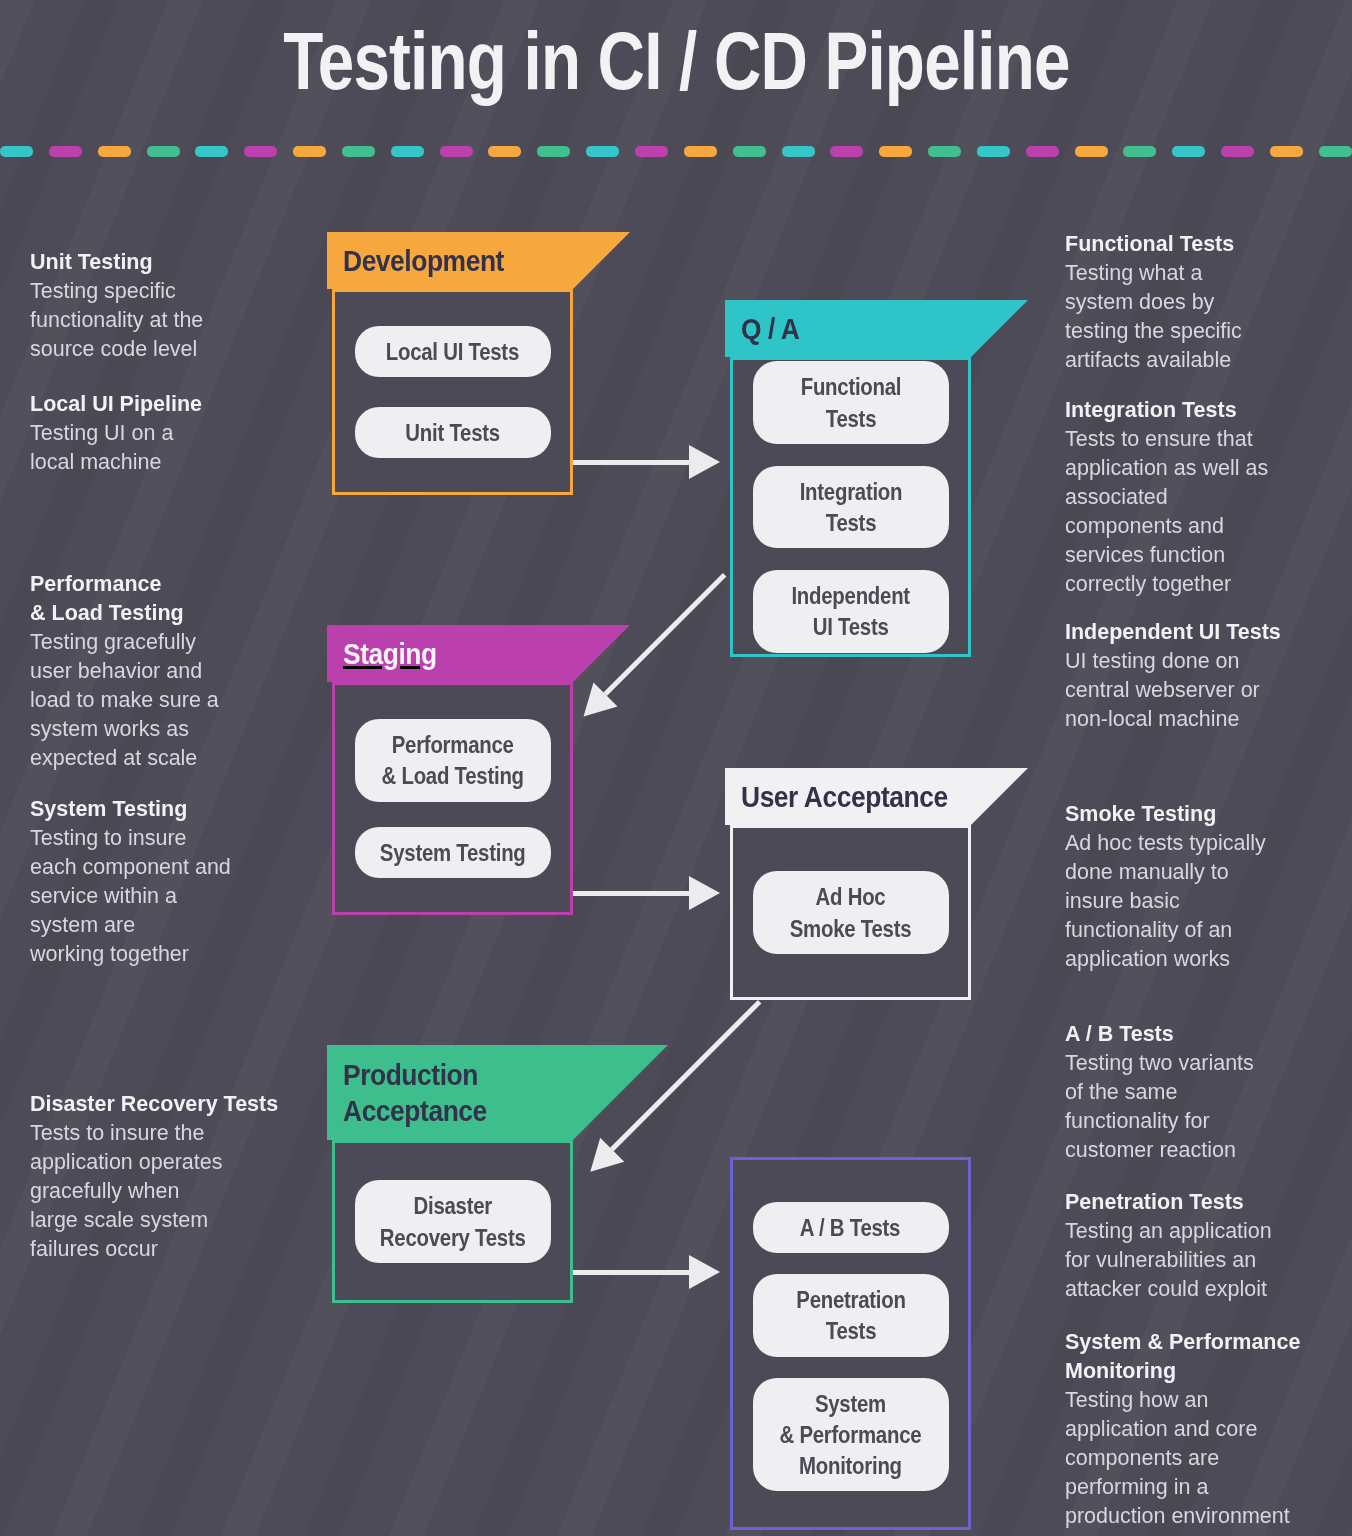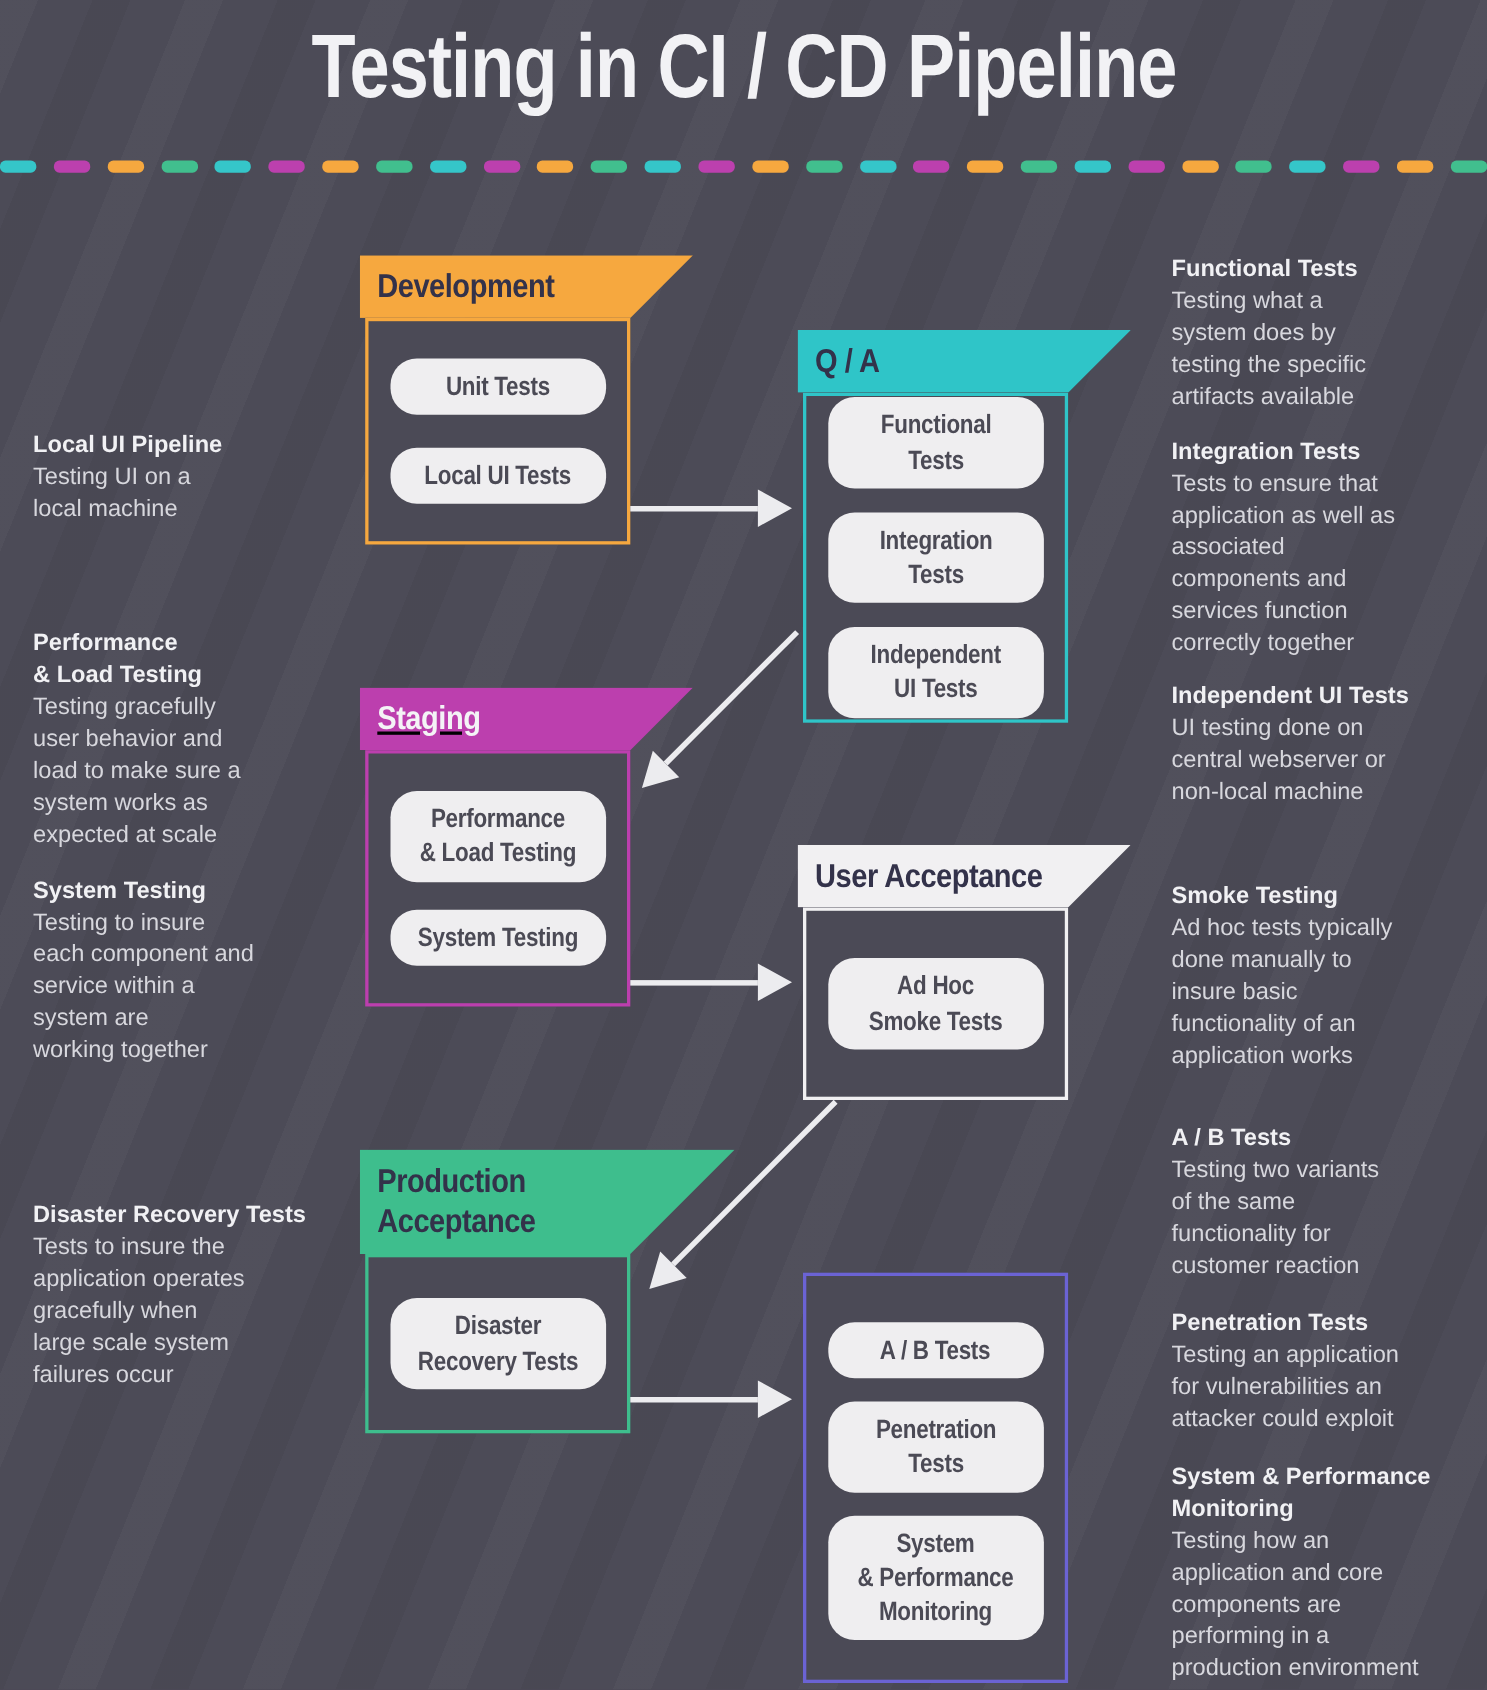--- a/index.html
+++ b/index.html
@@ -92,20 +92,26 @@
       <div class="dash" style="background: rgb(53, 198, 201);"></div>
       <div class="dash" style="background: rgb(188, 64, 174);"></div>
       <div class="dash" style="background: rgb(246, 168, 63);"></div>
       <div class="dash" style="background: rgb(65, 191, 142);"></div>
       <div class="dash" style="background: rgb(53, 198, 201);"></div>
       <div class="dash" style="background: rgb(188, 64, 174);"></div>
       <div class="dash" style="background: rgb(246, 168, 63);"></div>
       <div class="dash" style="background: rgb(65, 191, 142);"></div>
     </div>
 
+  <div class="note" style="left:30px;top:248px;width:285px">
+    <div class="note-title">Unit Testing</div>
+    <div class="note-body">Testing specific
+functionality at the
+source code level</div>
+  </div>
   <div class="note" style="left:30px;top:390px;width:285px">
     <div class="note-title">Local UI Pipeline</div>
     <div class="note-body">Testing UI on a
 local machine</div>
   </div>
   <div class="note" style="left:30px;top:570px;width:285px">
     <div class="note-title">Performance
 &amp; Load Testing</div>
     <div class="note-body">Testing gracefully
 user behavior and
@@ -182,24 +188,24 @@
 performing in a
 production environment</div>
   </div>
 
   <div class="stage" style="left:327px;top:232px;width:303px;height:263px">
     <div class="stage-header hdr-dev cut57" style="width:303px;height:57px">
       <span class="stage-label label-dark">Development</span>
     </div>
     <div class="stage-body bd-dev" style="top:57px;width:241px;height:206px;gap:30px">
       <div class="pill">
+          <span class="pill-text">Local UI Tests</span>
+        </div>
+      <div class="pill">
           <span class="pill-text">Unit Tests</span>
-        </div>
-      <div class="pill">
-          <span class="pill-text">Local UI Tests</span>
         </div>
     </div>
   </div>
 
   <div class="stage" style="left:725px;top:300px;width:303px;height:360px">
     <div class="stage-header hdr-qa cut57" style="width:303px;height:57px">
       <span class="stage-label label-dark">Q / A</span>
     </div>
     <div class="stage-body bd-qa" style="top:57px;width:241px;height:300px;gap:22px">
       <div class="pill">

